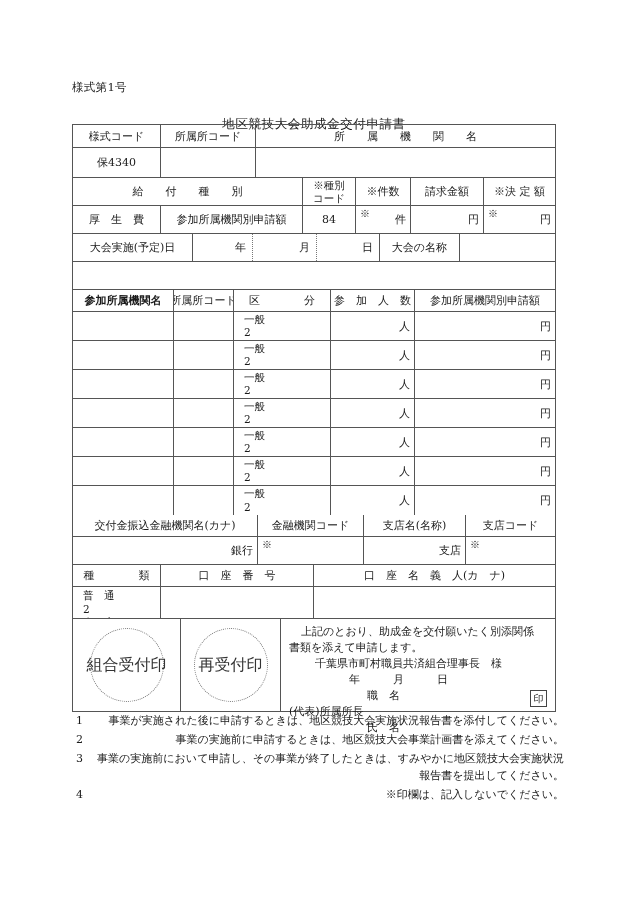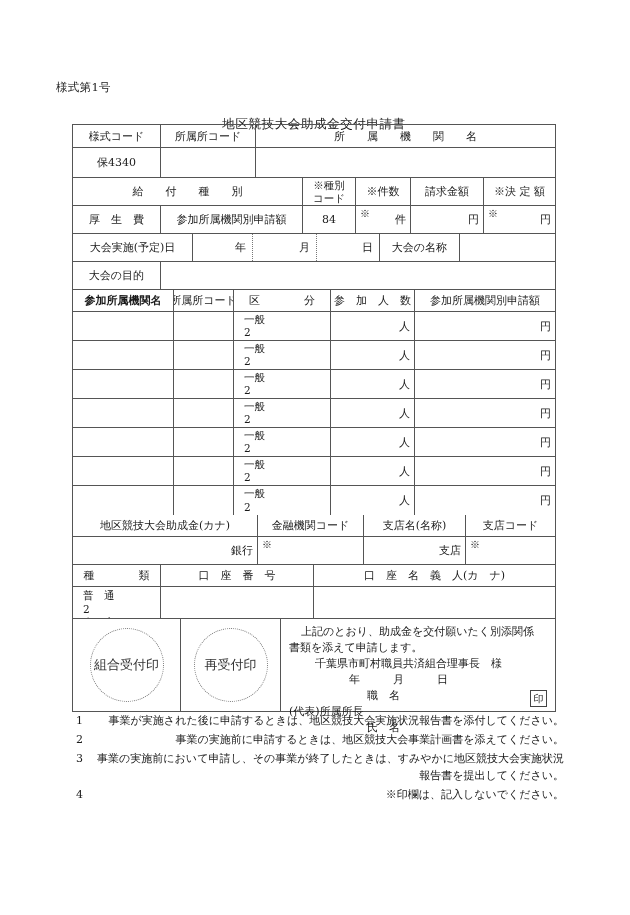--- a/index.html
+++ b/index.html
@@ -20,21 +20,21 @@
     position: absolute;
     left: 0; top: 0;
     width: 630px;
     height: 915px;
     overflow: hidden;
   }
 
   
   .form-no {
     position: absolute;
-    left: 56px;
+    left: 72px;
     top: 80px;
     font-size: 11.5px;
     letter-spacing: 0.3px;
     white-space: nowrap;
   }
   .doc-title {
     position: absolute;
     left: 72px;
     top: 116px;
     width: 484px;
@@ -139,21 +139,21 @@
     justify-content: center;
   }
   .seal-circle {
     width: 72px;
     height: 72px;
     border: 1px dotted #777;
     border-radius: 50%;
     display: flex;
     align-items: center;
     justify-content: center;
-    font-size: 13px;
+    font-size: 16px;
     color: #333;
     white-space: nowrap;
   }
   .apply-cell {
     box-sizing: border-box;
     flex: 1;
     padding: 5px 8px 4px 8px;
     font-size: 11px;
     line-height: 1.45;
     position: relative;
@@ -260,21 +260,20 @@
         </div>
         <div class="date-seg" style="flex:1;">
           <span>日</span>
         </div>
       </div>
       <div class="cell c-center" style="width:80px;font-family:Liberation Serif, serif;">大会の名称</div>
       <div class="cell c-left" style="flex:1;"></div>
     </div>
 
     <div class="row" style="height:28px;">
-      <div class="cell c-center" style="width:88px;">大会の目的</div>
       <div class="cell c-left" style="flex:1;"></div>
     </div>
 
     <div class="row" style="height:22px;">
       <div class="cell c-center" style="width:101px;font-weight:bold;">参加所属機関名</div>
       <div class="cell c-center" style="width:60px;">所属所コード</div>
       <div class="cell c-center" style="width:97px;">区　　　　分</div>
       <div class="cell c-center" style="width:84px;">参　加　人　数</div>
       <div class="cell c-center" style="flex:1;">参加所属機関別申請額</div>
     </div>
@@ -374,21 +373,21 @@
           <div class="cell c-right" style="width: 84px;">
             <span>人</span>
           </div>
           <div class="cell c-right" style="flex: 1 1 0%;">
             <span>円</span>
           </div>
         </div>
       </div>
 
     <div class="row" style="height:22px;">
-      <div class="cell c-center" style="width:185px;">地区競技大会助成金(カナ)</div>
+      <div class="cell c-center" style="width:185px;">交付金振込金融機関名(カナ)</div>
       <div class="cell c-center" style="width:106px;">金融機関コード</div>
       <div class="cell c-center" style="width:102px;">支店名(名称)</div>
       <div class="cell c-center" style="flex:1;">支店コード</div>
     </div>
 
     <div class="row" style="height:28px;">
       <div class="cell c-right" style="width:185px;">
         <span>銀行</span>
       </div>
       <div class="cell split" style="width:106px;">

